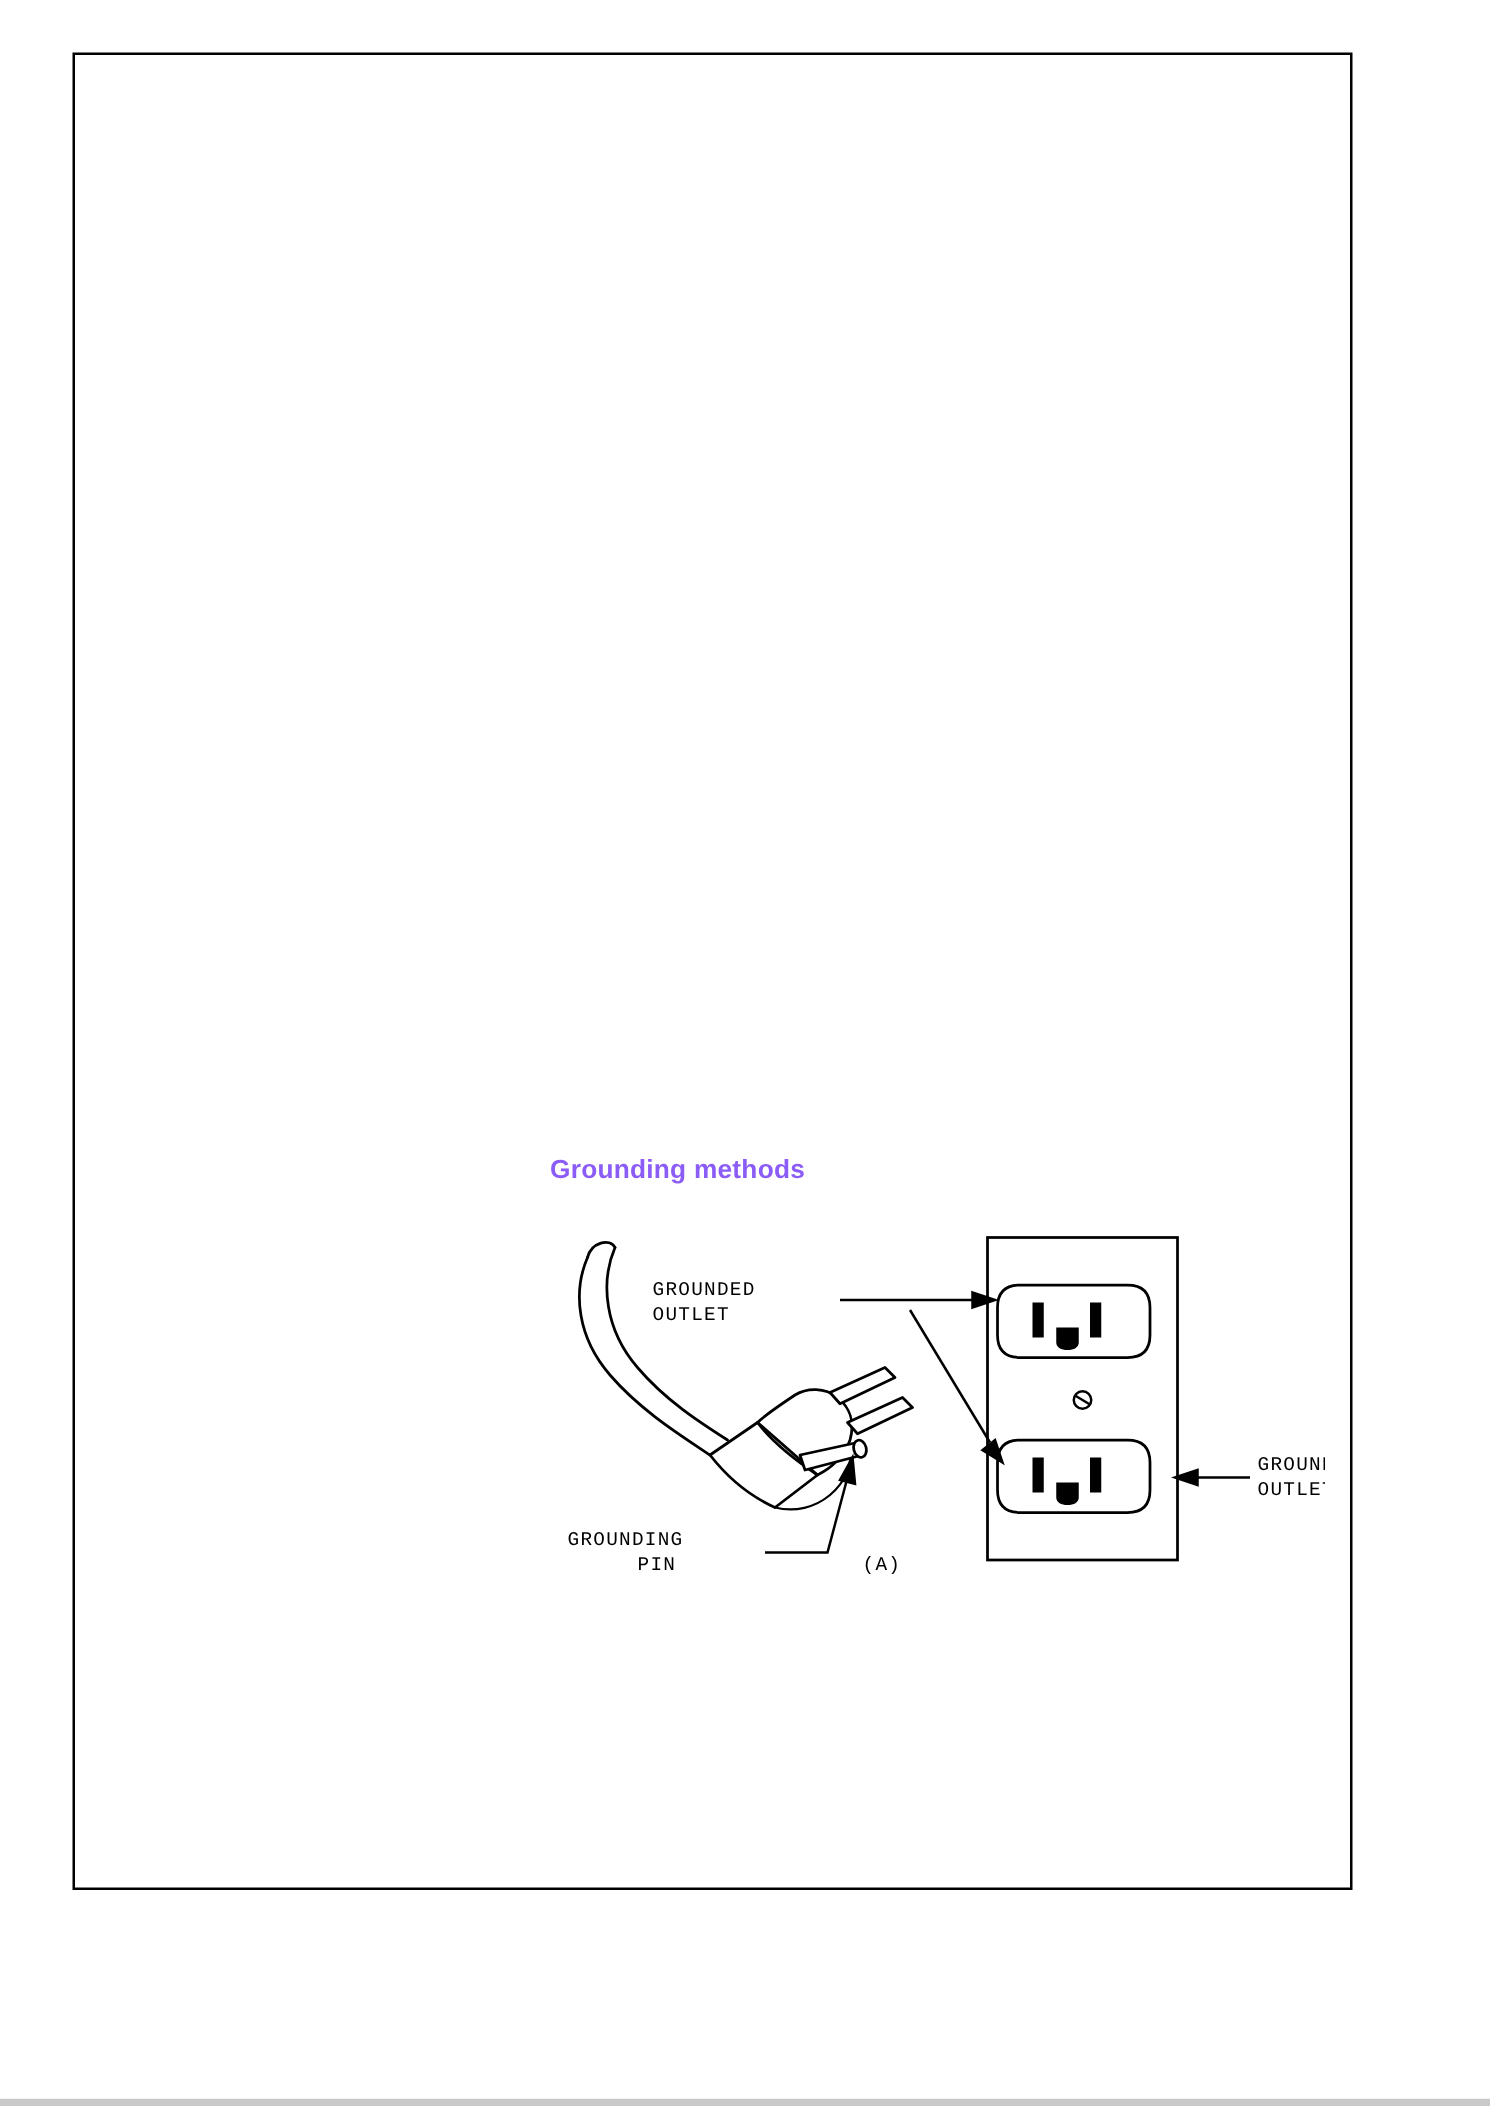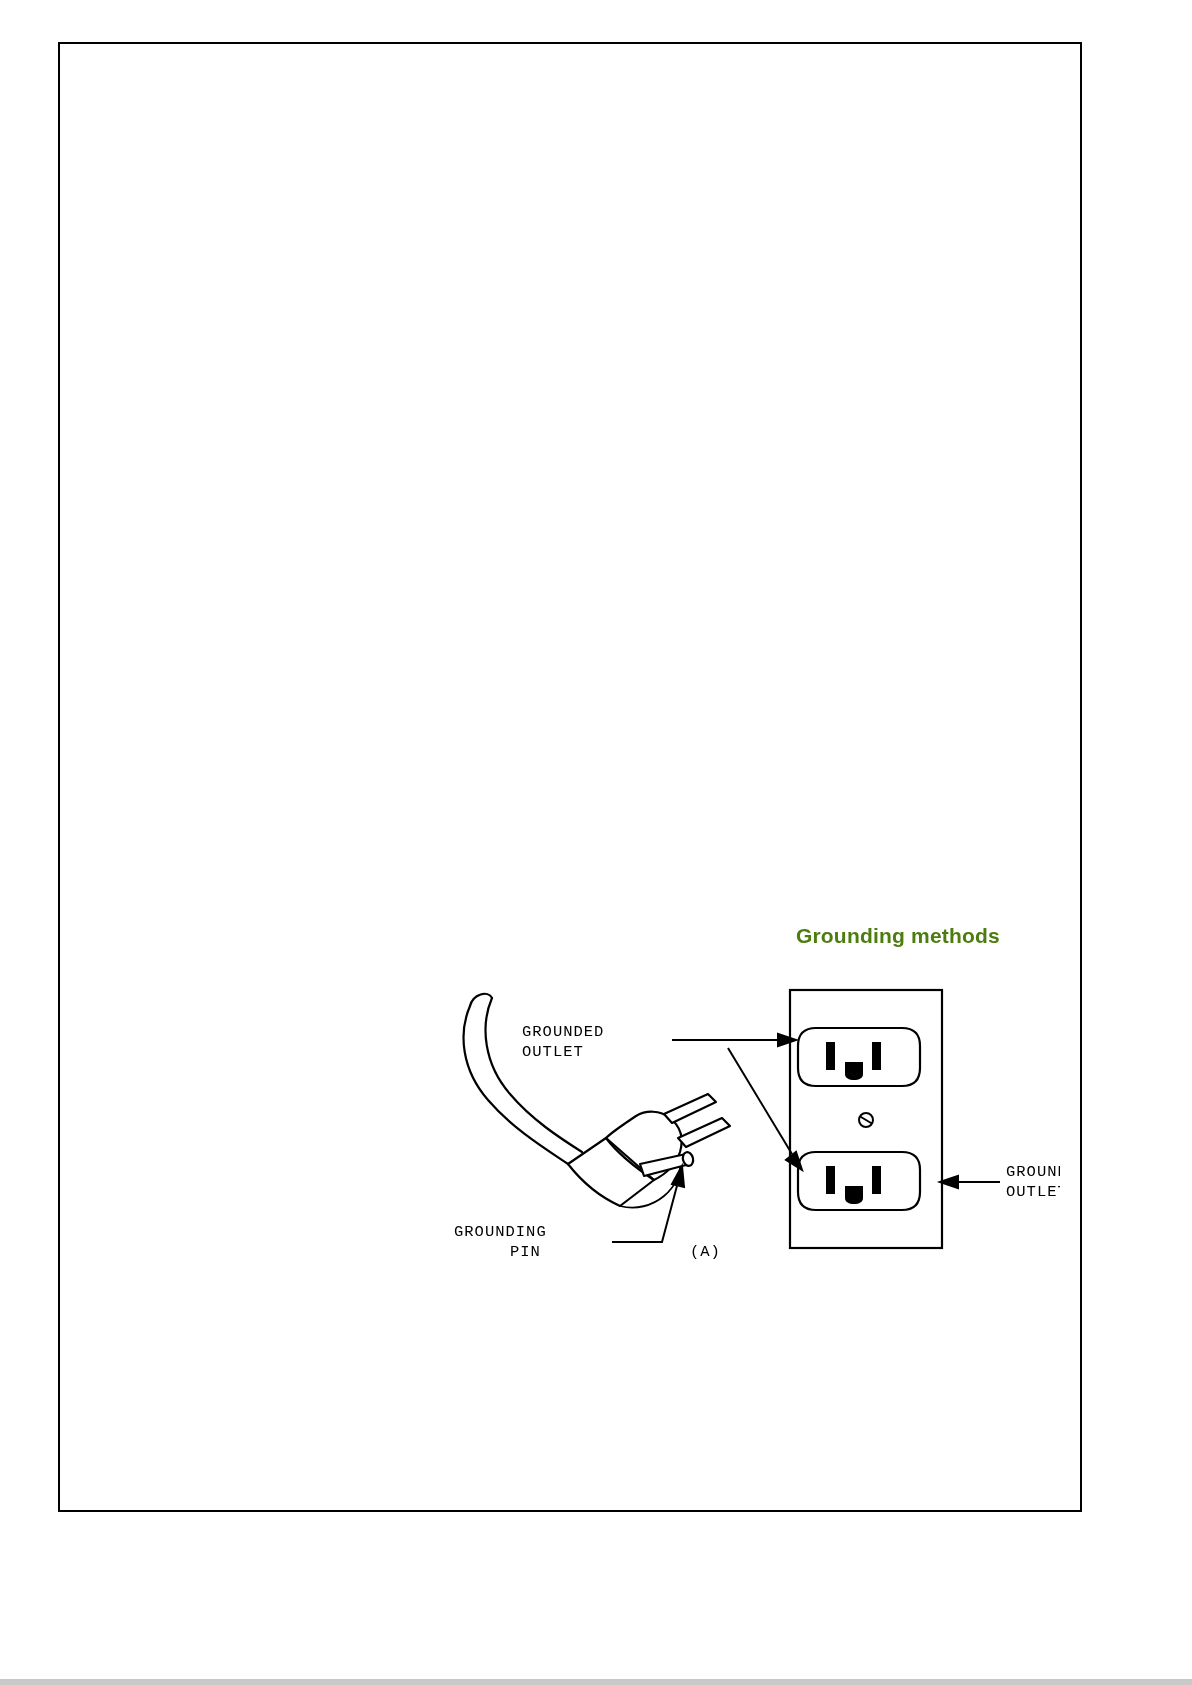--- a/index.html
+++ b/index.html
@@ -39,25 +39,25 @@
     left: 380px;
     top: 880px;
     width: 620px;
     height: 420px;
   }
   #figure-title {
     position: absolute;
     left: 0;
     top: 0;
     width: 560px;
-    text-align: right;
+    text-align: left;
     font-family: "Liberation Sans", sans-serif;
     font-size: 21px;
     font-weight: bold;
-    color: #4d7c0f;
+    color: #8b5cf6;
     letter-spacing: 0.2px;
   }
   #figure-svg {
     position: absolute;
     left: 0;
     top: 44px;
   }
   .mono-label {
     font-family: "Liberation Mono", monospace;
     font-size: 15.5px;

